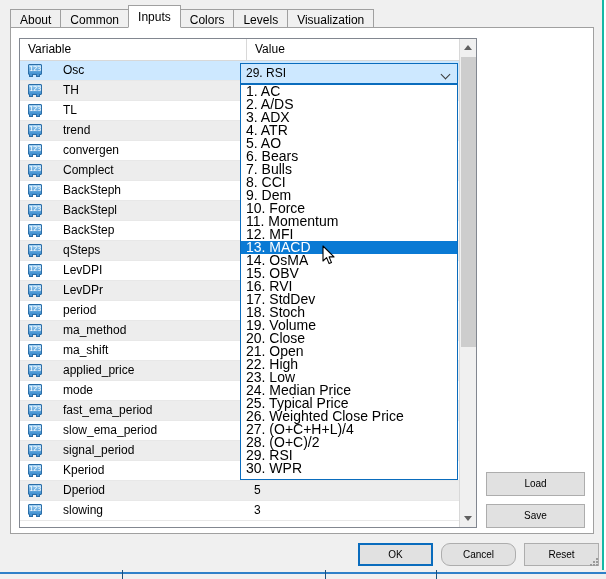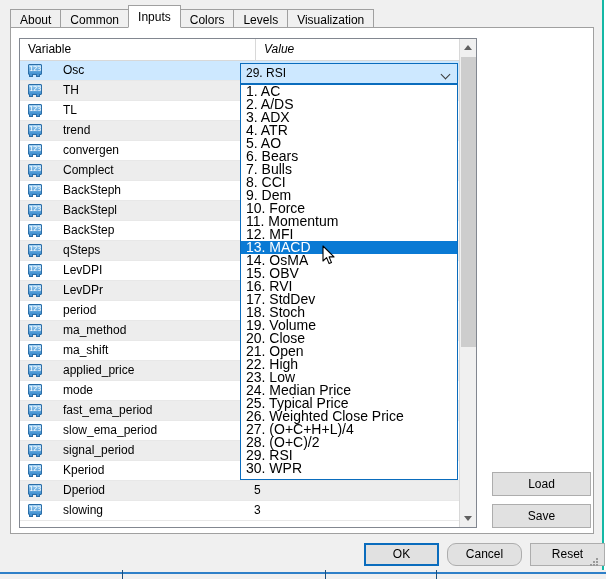--- a/index.html
+++ b/index.html
@@ -129,21 +129,21 @@
     position: absolute;
     top: 0;
     height: 21px;
     line-height: 21px;
     font-size: 12px;
     color: #000;
     padding-left: 8px;
     box-sizing: border-box;
   }
   .hcell.h-var { left: 0; width: 226px; }
-  .hcell.h-val { left: 235px; width: 219px; border-left: 1px solid #d8d8d8; font-style: italic; }
+  .hcell.h-val { left: 226px; width: 219px; border-left: 1px solid #d8d8d8; }
 
   .grid-body {
     position: absolute;
     left: 0;
     top: 22px;
     width: 440px;
     height: 466px;
   }
   .row {
     position: relative;
@@ -341,27 +341,26 @@
     width: 14px;
     height: 21px;
     z-index: 60;
     pointer-events: none;
   }
 
   
   .btn {
     background: #e1e1e1;
     border: 1px solid #adadad;
-    font-size: 12px;
+    font-size: 10px;
     color: #000;
     text-align: center;
     box-sizing: border-box;
     font-family: "Liberation Sans", sans-serif;
     padding: 0;
-    margin-left: 6px;
   }
   .btn-load {
     position: absolute;
     left: 486px;
     top: 472px;
     width: 99px;
     height: 24px;
     line-height: 22px;
   }
   .btn-save {

